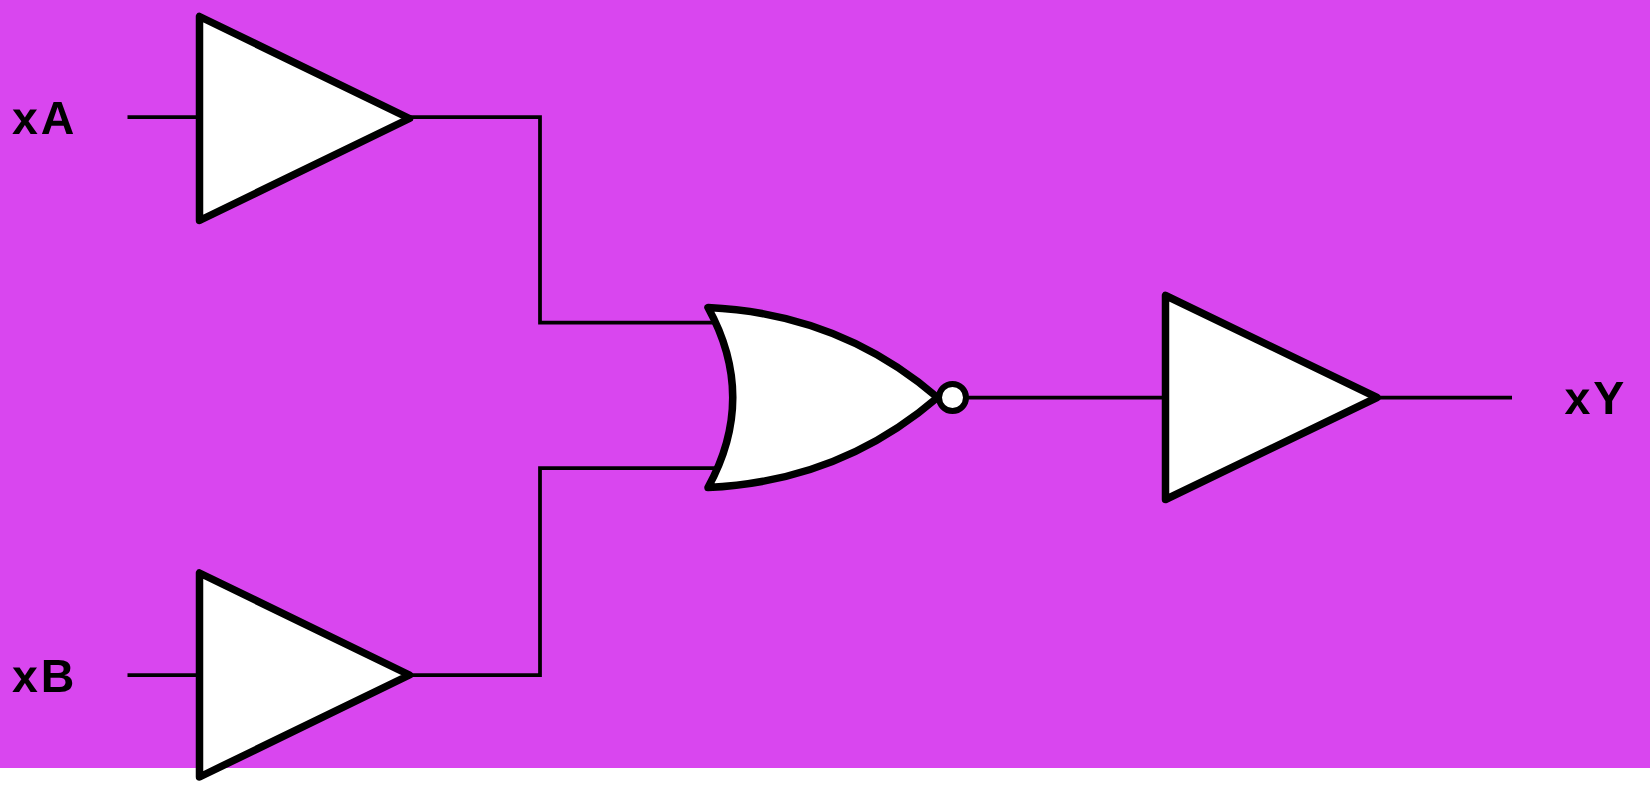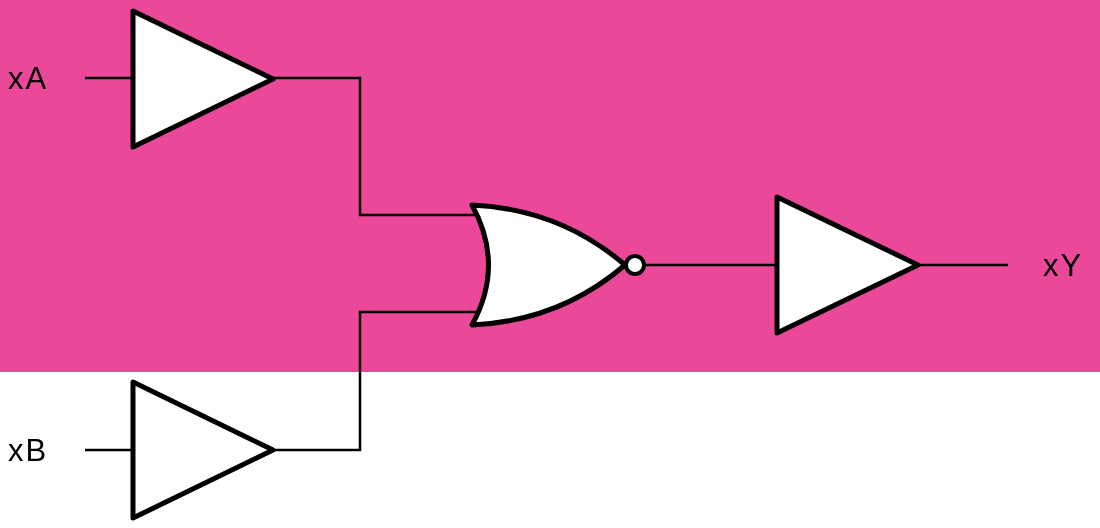--- a/index.html
+++ b/index.html
@@ -6,22 +6,23 @@
     margin: 0;
     padding: 0;
     width: 1100px;
     height: 528px;
     background: #ffffff;
     overflow: hidden;
   }
   .diagram-wrap {
     position: relative;
     width: 1100px;
-    height: 372px;
-    background: #ec4899;
+    height: 512px;
+    background: #d946ef;
+    font-weight: bold;
   }
   svg {
     display: block;
   }
   .gate {
     fill: #ffffff;
     stroke-width: 5;
     stroke-linejoin: round;
   }
   .wire {

